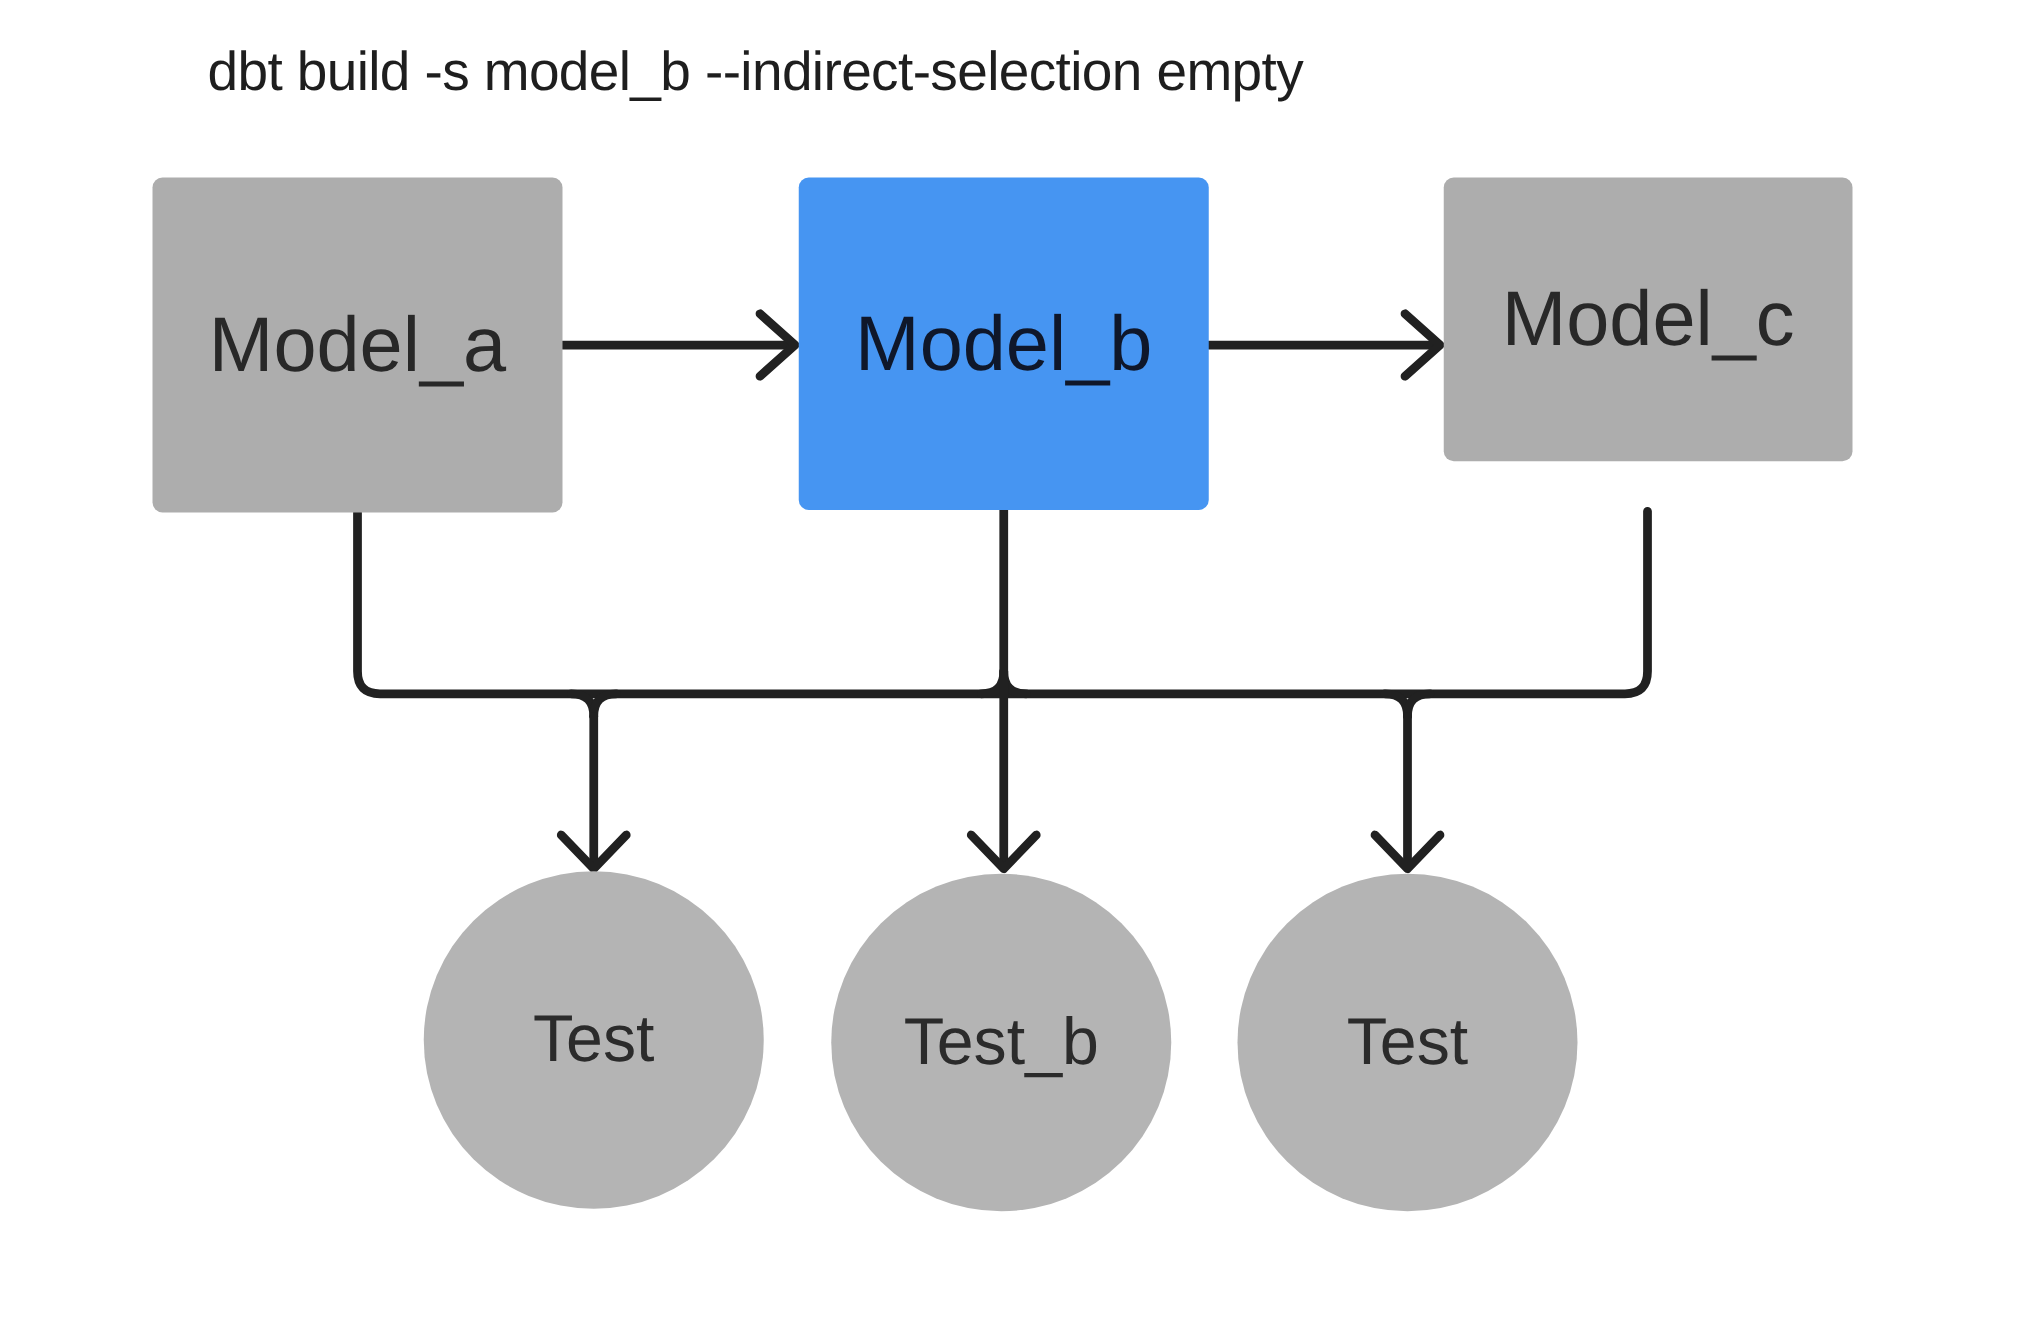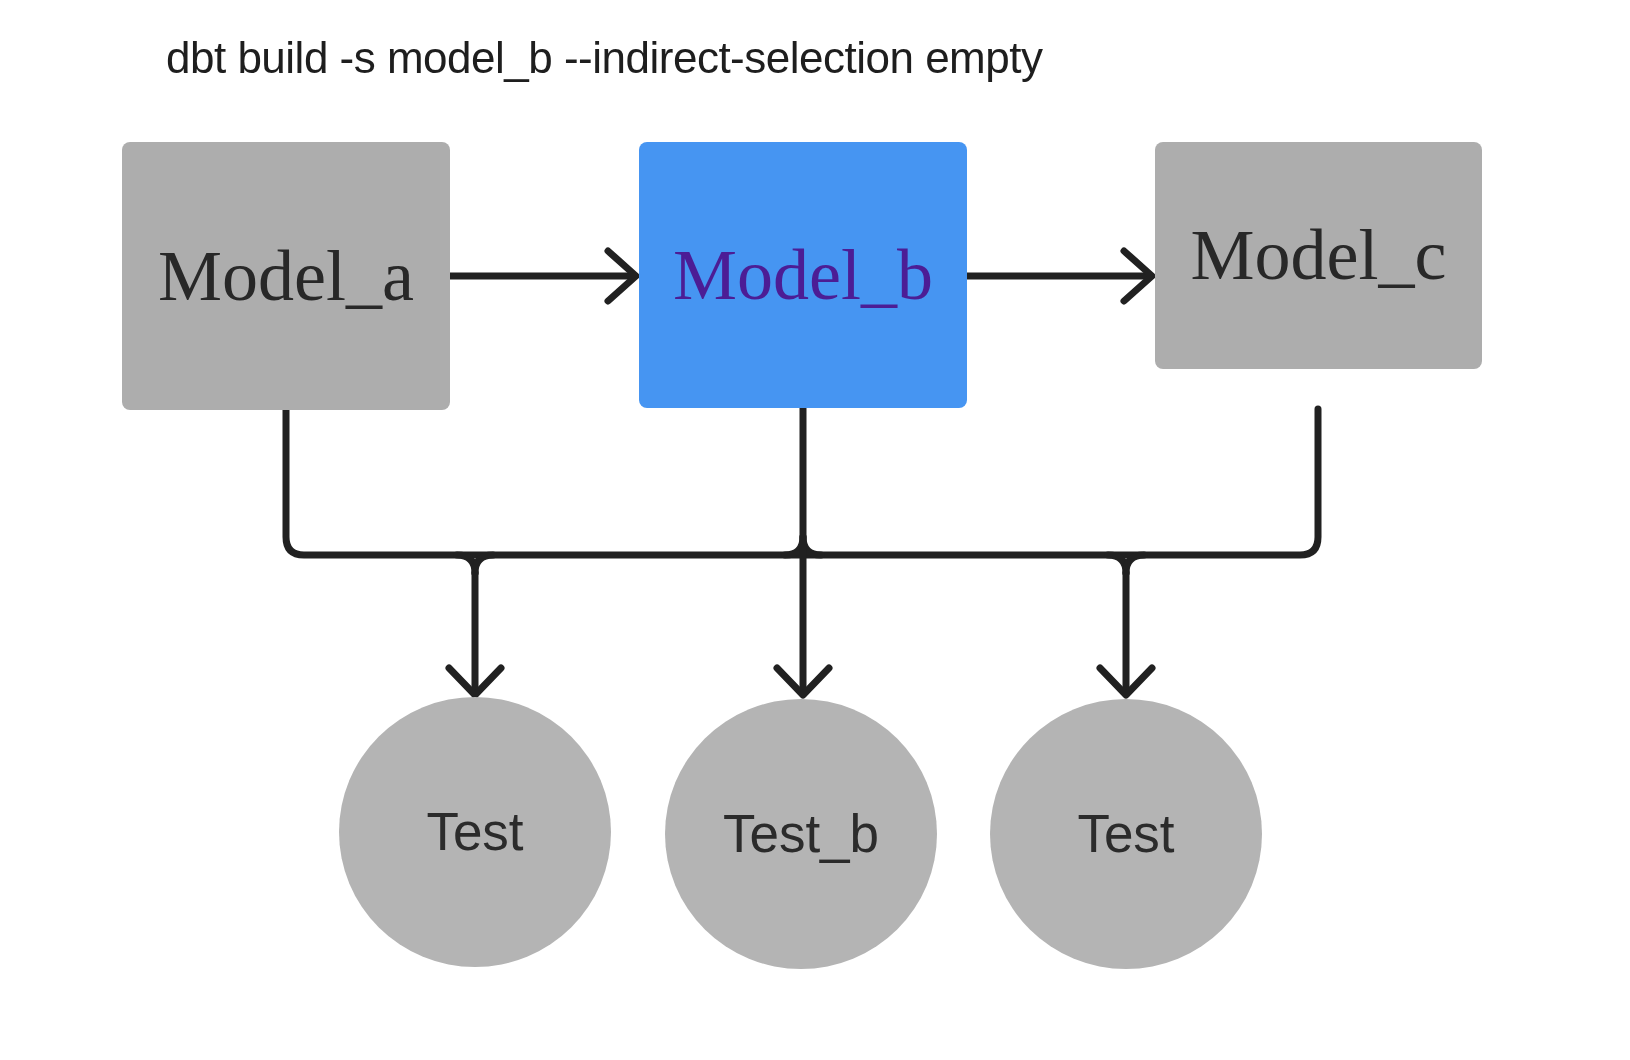--- a/index.html
+++ b/index.html
@@ -41,28 +41,27 @@
   .node {
     position: absolute;
     display: flex;
     align-items: center;
     justify-content: center;
     box-sizing: border-box;
   }
   .model {
     border-radius: 8px;
     background: #adadad;
-    font-size: 72px;
+    font-size: 62px;
     font-weight: 500;
     color: #282828;
-    font-family: Liberation Serif, serif;
   }
   .model.selected {
     background: #4695f2;
-    color: #4c1d95;
+    color: #0f172a;
   }
   .model-a { left: 122px; top: 142px; width: 328px; height: 268px; }
   .model-b { left: 639px; top: 142px; width: 328px; height: 266px; }
   .model-c { left: 1155px; top: 142px; width: 327px; height: 227px; }
   .test {
     width: 272px;
     height: 270px;
     border-radius: 50%;
     background: #b4b4b4;
     flex-direction: column;

